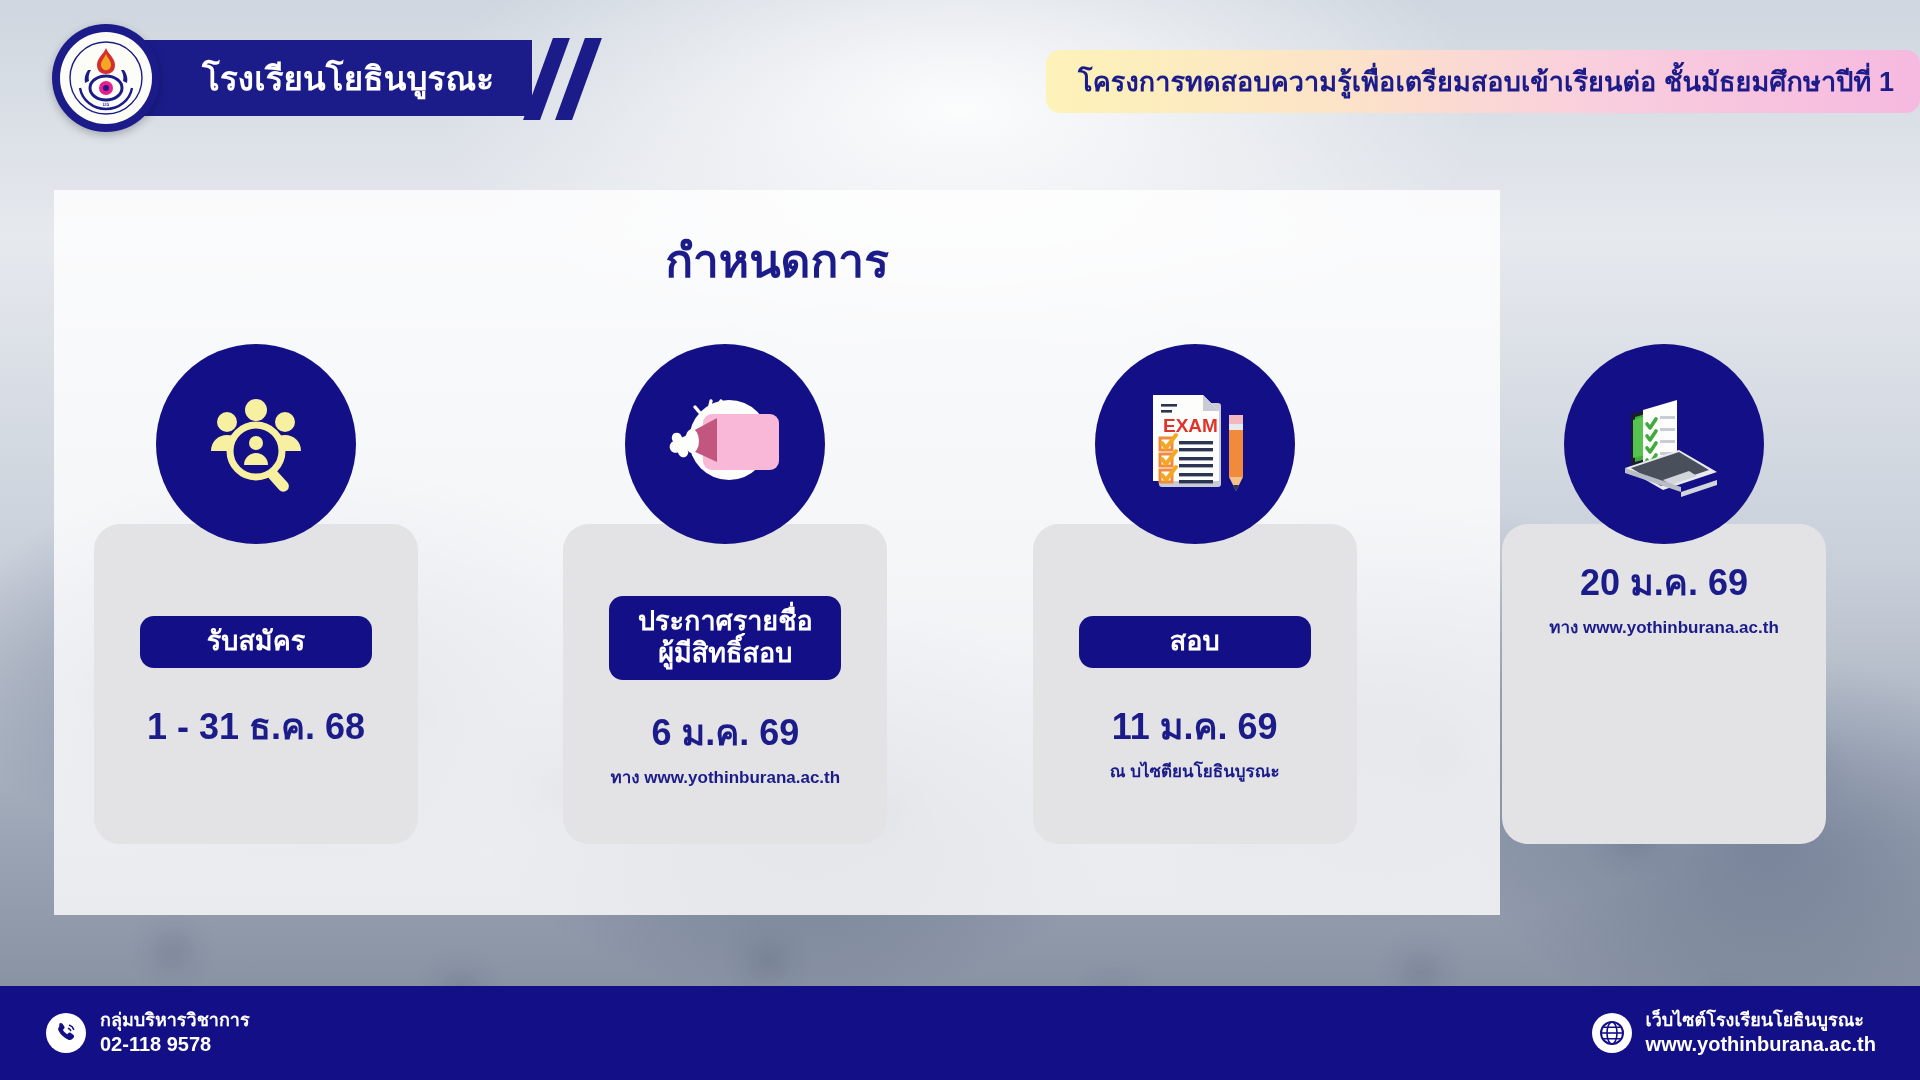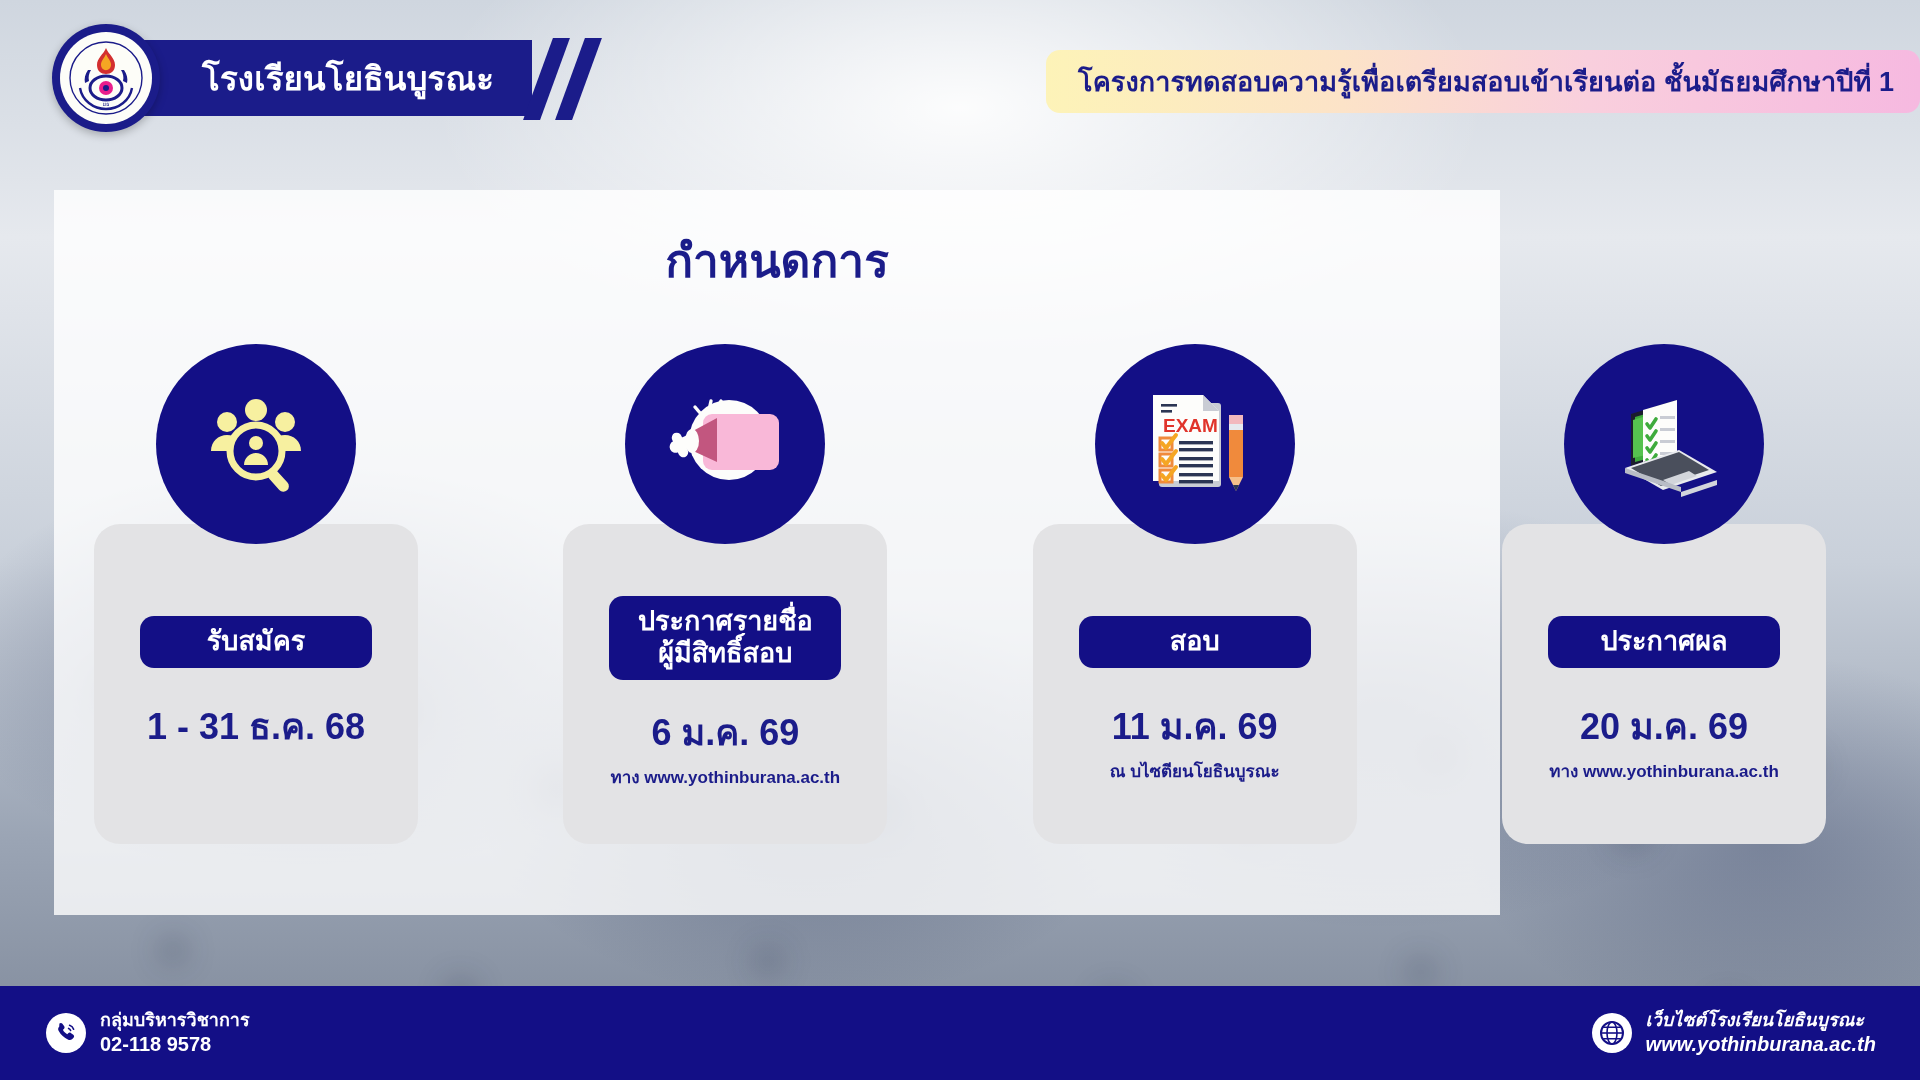--- a/index.html
+++ b/index.html
@@ -270,21 +270,21 @@
     border-radius: 50%;
     background: #ffffff;
     display: flex;
     align-items: center;
     justify-content: center;
     flex: none;
   }
   .footer-text { color: #ffffff; line-height: 1.28; }
   .footer-text .l1 { font-size: 18px; font-weight: 600; }
   .footer-text .l2 { font-size: 20px; font-weight: 600; }
-  .footer-item.right .footer-text { text-align: left; font-style: italic; }
+  .footer-item.right .footer-text { text-align: left; }
 </style>
 </head>
 <body>
 
 <div class="poster">
 
   <div class="bg-photo"></div>
 
   <div class="header-bar">
 
@@ -436,21 +436,20 @@
               <rect x="59" y="52" width="15" height="3"></rect>
               <rect x="59" y="64" width="15" height="3"></rect>
             </g>
             <path d="M24 80l54-18 38 22-54 18z" fill="#e8eaee"></path>
             <path d="M30 80l48-16 30 18-48 16z" fill="#4a4f5c"></path>
             <path d="M62 92l26-9 8 5-26 9z" fill="#d2d5db"></path>
             <path d="M24 80v5l56 19v-5z" fill="#b9bdc6"></path>
             <path d="M80 104v5l36-12v-5z" fill="#d2d5db"></path>
           </svg>
         </div>
-        <div class="card-label">ประกาศผล</div>
         <div class="card-date">20 ม.ค. 69</div>
         <div class="card-note">ทาง www.yothinburana.ac.th</div>
       </div>
 
     </div>
   </div>
 
   <div class="footer">
 
     <div class="footer-item left">

